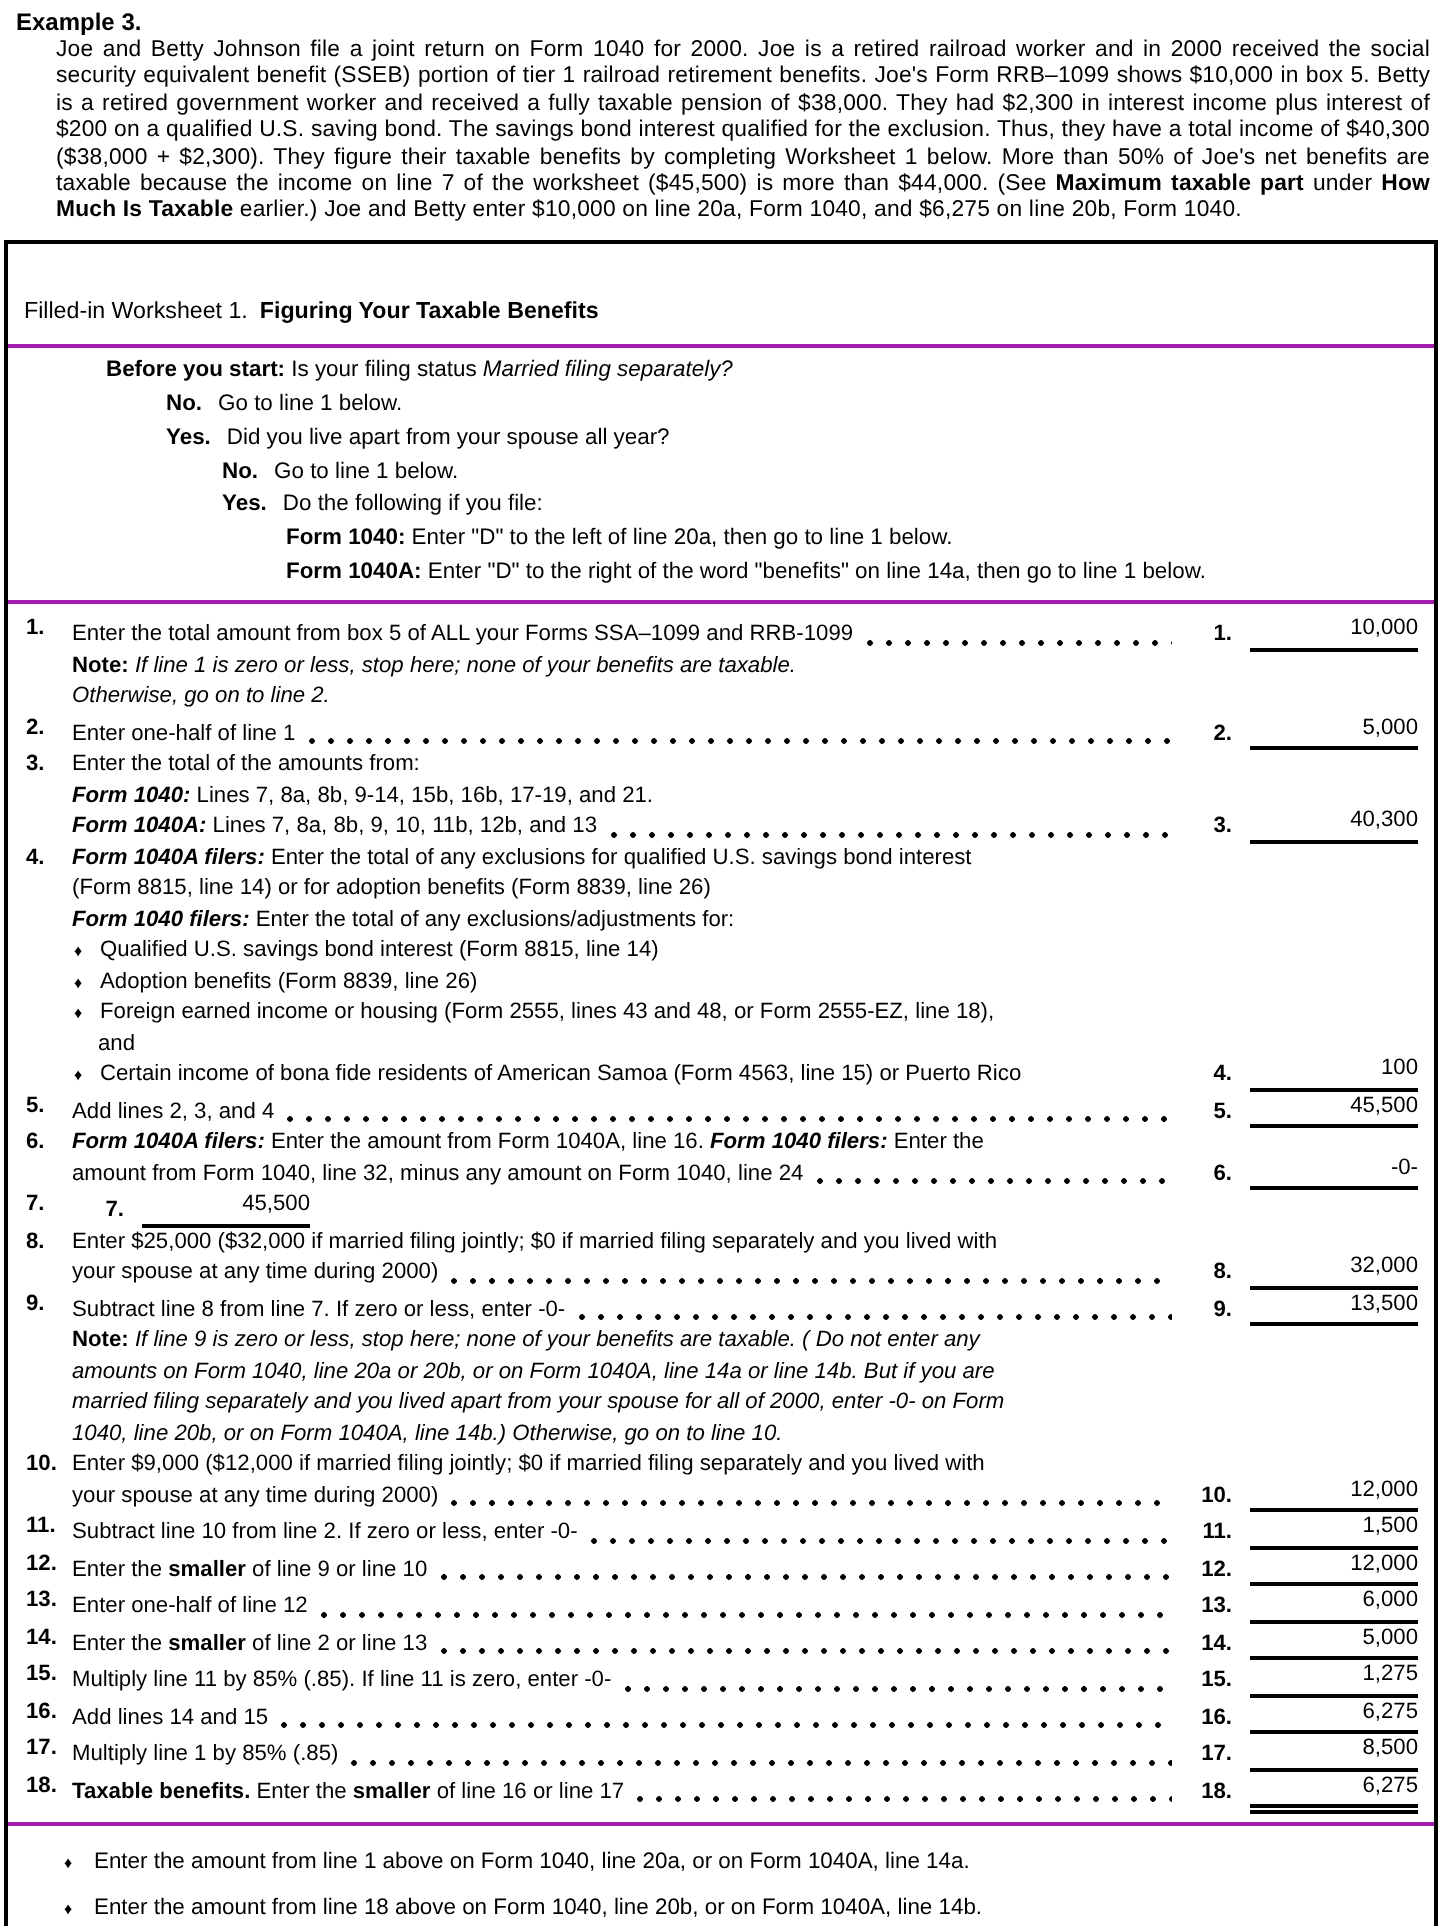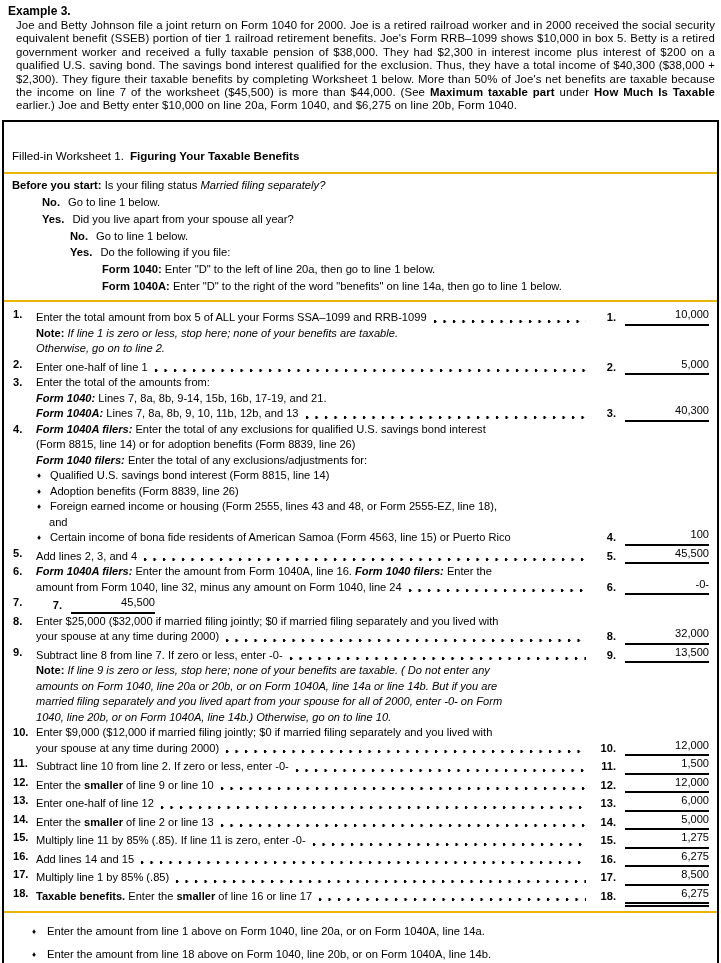--- a/index.html
+++ b/index.html
@@ -8,36 +8,36 @@
     background: #fff; color: #000;
     font-family: "Liberation Sans", "DejaVu Sans", sans-serif;
     overflow: hidden;
   }
   .page { width: 721px; height: 812px; box-sizing: border-box; padding-top: 3px; }
 
   
   .example { padding: 1px 6px 0 8px; }
   .ex-head { font-weight: bold; font-size: 12px; line-height: 14px; }
   .ex-body {
-    margin-left: 8px; margin-top: 1px;
+    margin-left: 20px; margin-top: 1px;
     font-size: 11.4px; line-height: 13.4px;
     text-align: justify; letter-spacing: 0.1px;
   }
   .ex-body b { font-weight: bold; }
 
   
   .sheet { border: 2px solid #000; margin: 7px 2px 0 2px; }
-  .sec { border-bottom: 2px solid #eab308; }
+  .sec { border-bottom: 2px solid #a21caf; }
 
   .sheet-title { padding: 27px 8px 10px 8px; font-size: 11.6px; }
   .sheet-title .t-bold { font-weight: bold; padding-left: 6px; }
 
   
   .before { padding: 3px 8px 5px 8px; font-size: 11.2px; line-height: 16.9px; }
-  .b-label { font-weight: bold; }
+  .b-label { font-weight: bold; margin-left: 41px; }
   .gap { padding-left: 8px; }
   .ind1 { padding-left: 30px; }
   .ind2 { padding-left: 58px; }
   .ind3 { padding-left: 90px; }
   .it { font-style: italic; }
   .bi { font-weight: bold; font-style: italic; }
 
   
   .wlines { padding: 5px 6px 7px 4px; font-size: 11.1px; line-height: 15.5px; }
   .wline { display: flex; align-items: flex-start; }

